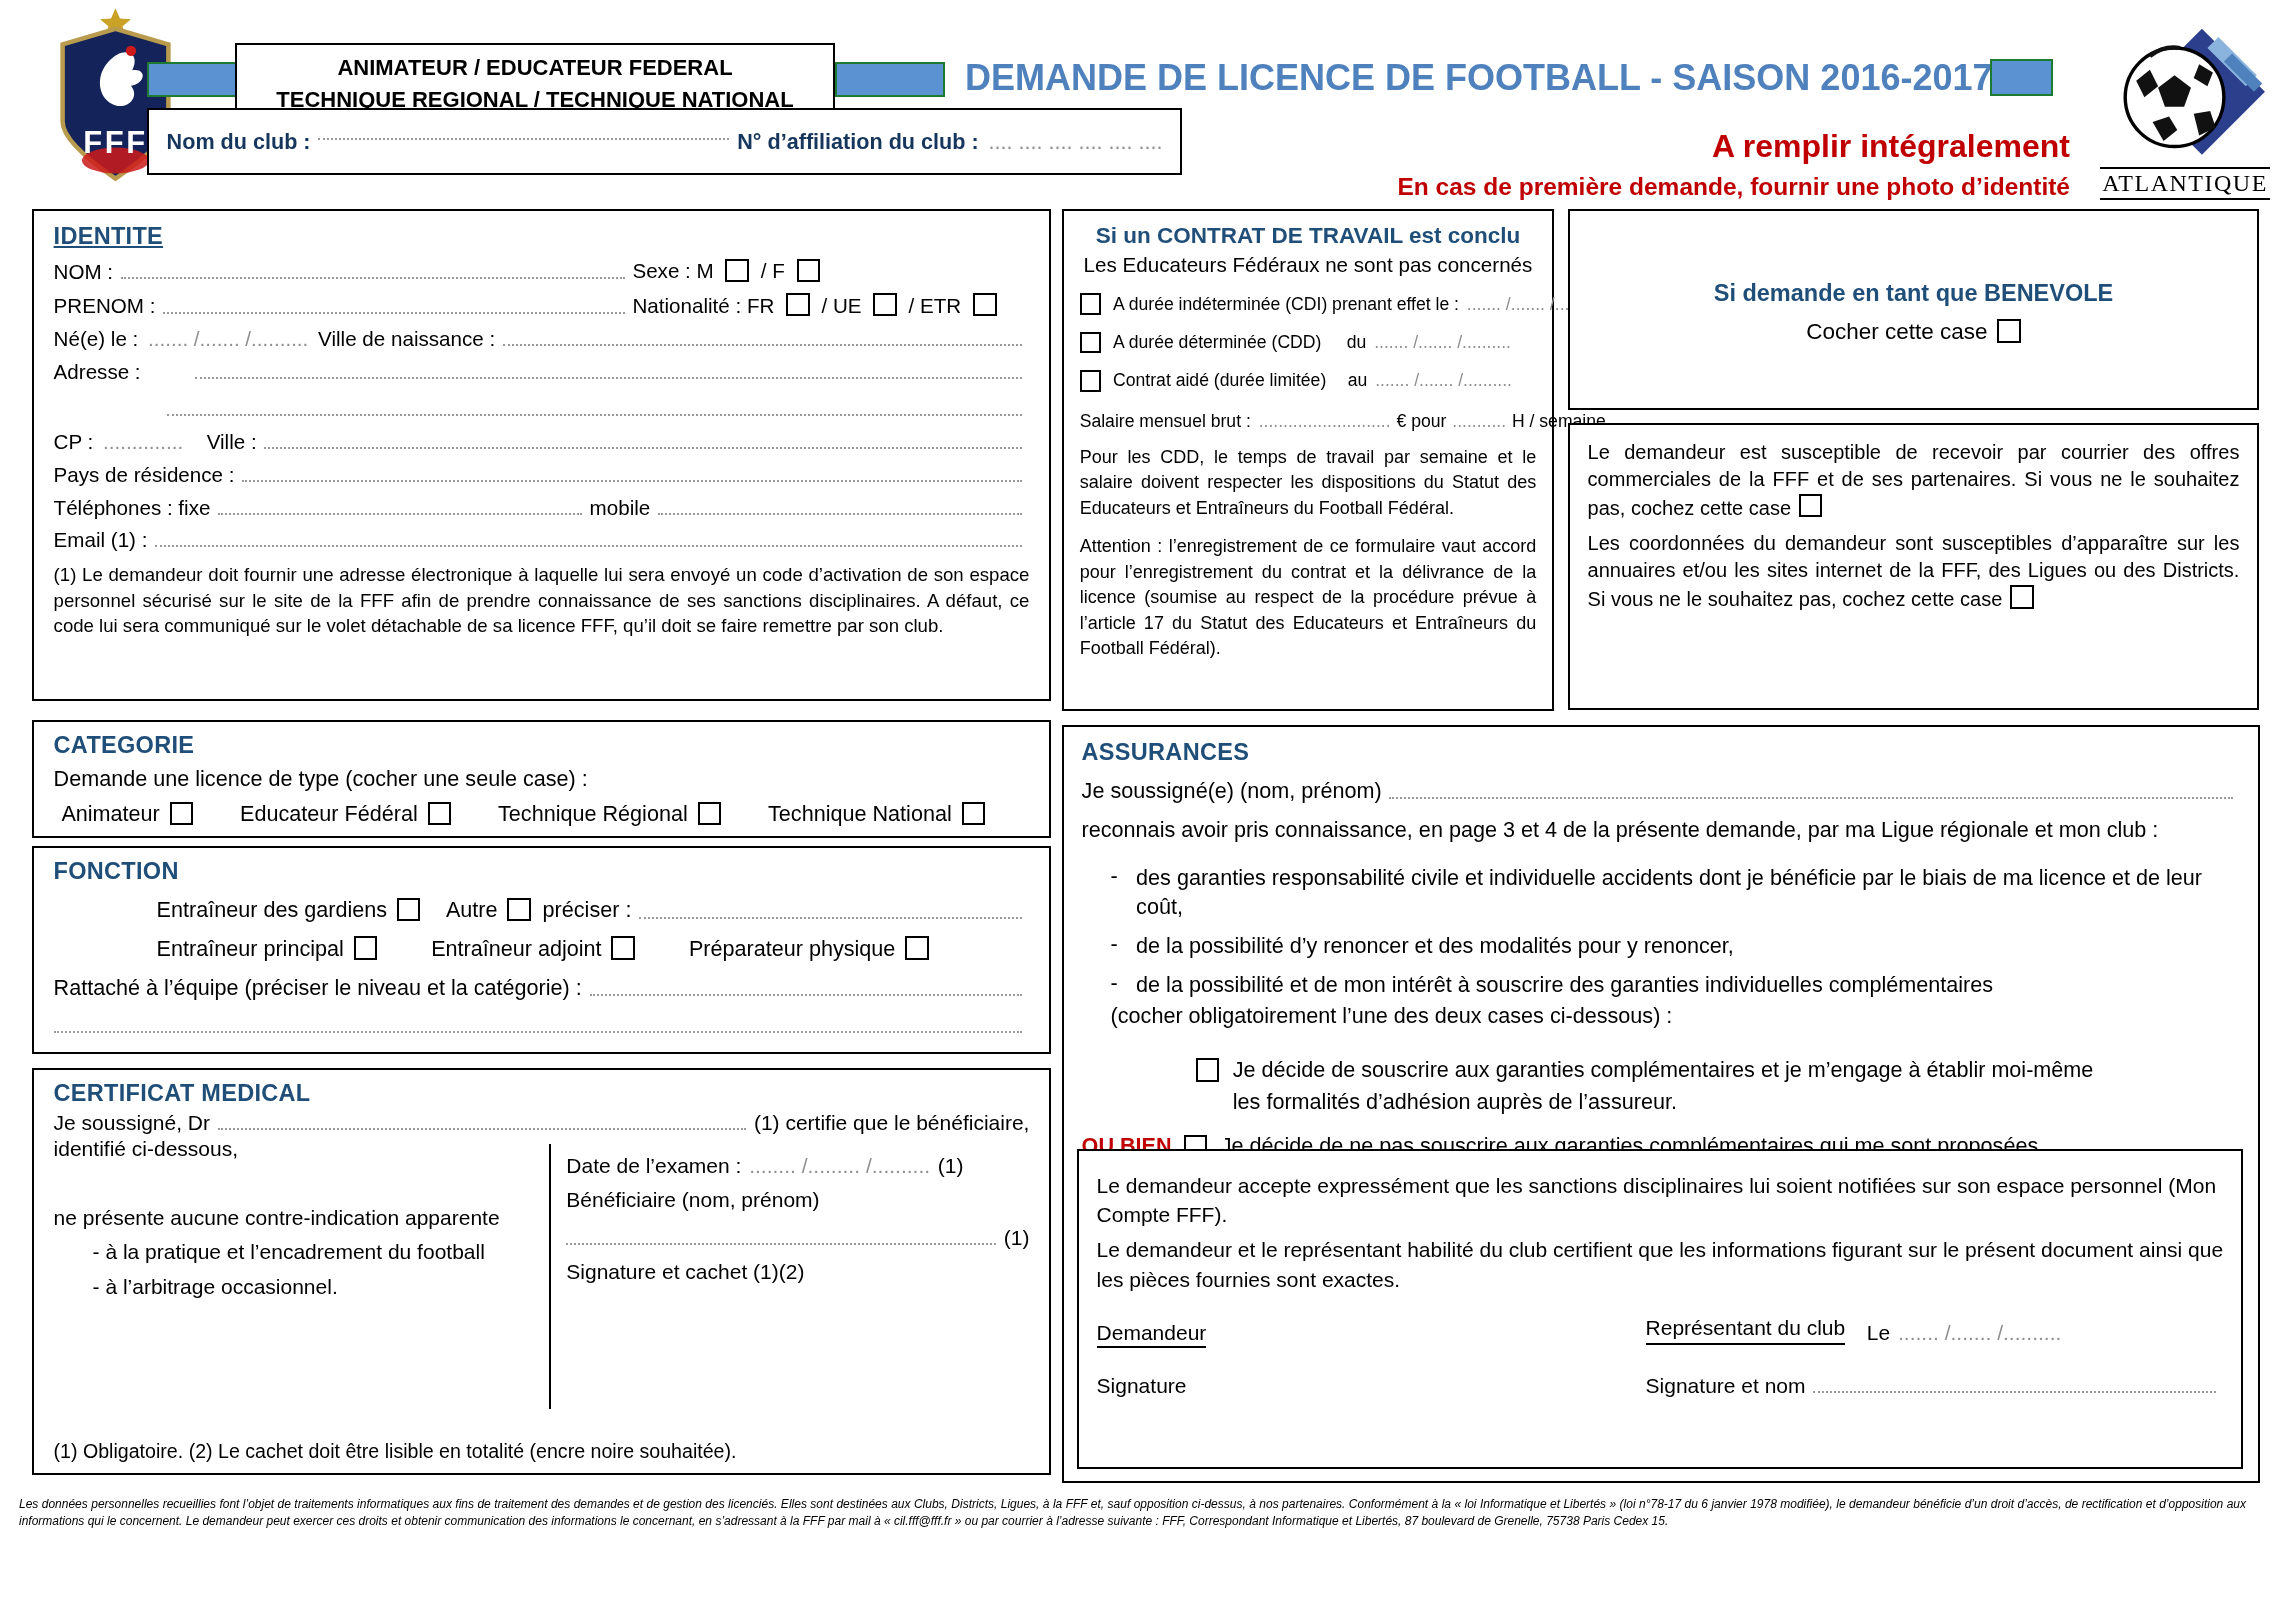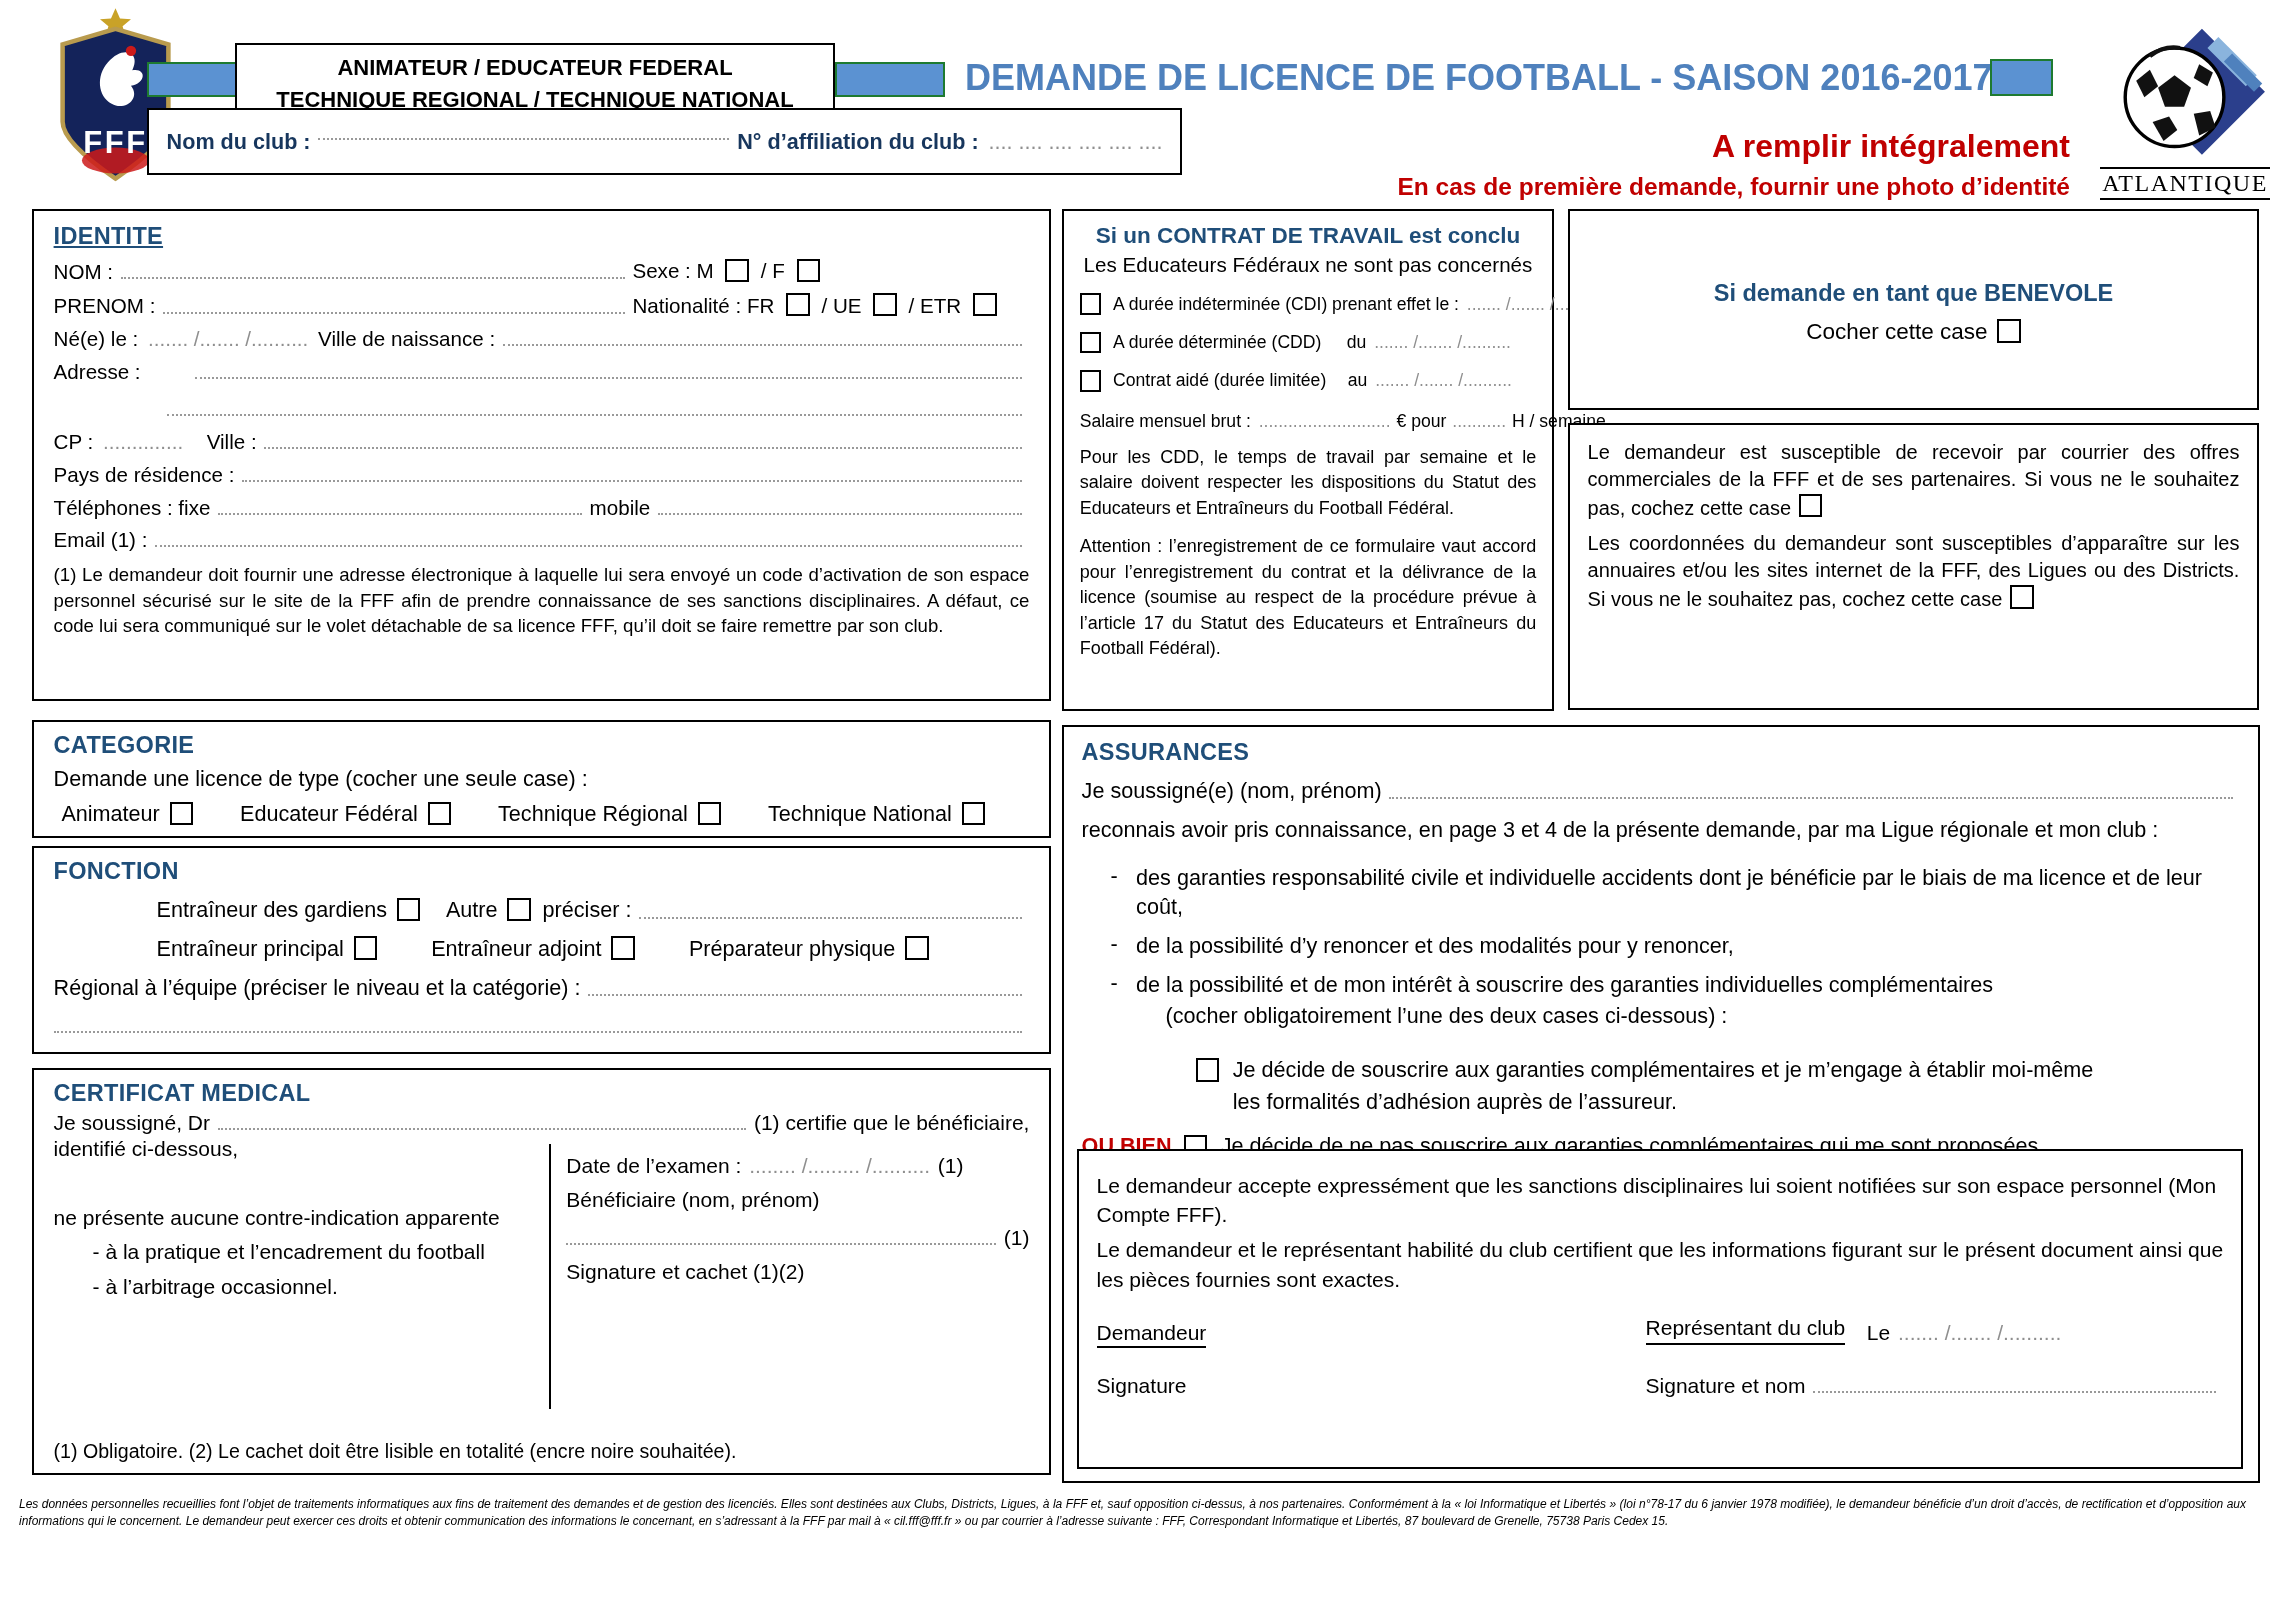--- a/index.html
+++ b/index.html
@@ -69,21 +69,21 @@
   #optout p + p { margin-top: 7.8px; }
   #optout .cb { vertical-align: -4.9px; margin-left: 7.8px; }
   
   #assurances { left: 1062px; top: 725px; width: 1198px; height: 758px; padding: 11.8px 17.6px; font-size: 21.6px; }
   #assurances .row { margin-top: 11.8px; }
   #assurances .line { margin-top: 13.7px; }
   .bullets { margin-left: 29px; margin-top: 19.6px; }
   .bullet { display: flex; margin-top: 9.8px; }
   .bullet .dash { width: 25.5px; flex: 0 0 auto; }
   .bullet .bt { flex: 1; line-height: 1.35; }
-  .sub-note { margin-left: 55px; margin-top: 3.9px; }
+  .sub-note { margin-top: 3.9px; }
   .a-opt { display: flex; align-items: flex-start; margin-left: 114px; margin-top: 25.5px; }
   .a-opt .cb { margin: 3.9px 13.7px 0 0; }
   .a-opt .bt { line-height: 1.45; }
   .oubien-row { display: flex; align-items: flex-start; margin-top: 15.7px; }
   .oubien-row .ou { color: #C00000; font-weight: bold; width: 102px; flex: 0 0 auto; }
   .oubien-row .cb { margin: 2px 13.7px 0 0; }
   
   #engagement { left: 1077px; top: 1149px; width: 1166px; height: 320px; padding: 13.7px 17.6px; font-size: 21px; }
   #engagement p { line-height: 1.4; margin-top: 5.9px; }
   .e-row { display: flex; margin-top: 21.6px; align-items: flex-end; }
@@ -260,21 +260,21 @@
       <span class="lbl">Entraîneur principal</span>
       <span class="cb"></span>
       <span class="f-gap"></span>
       <span class="lbl">Entraîneur adjoint</span>
       <span class="cb"></span>
       <span class="f-gap"></span>
       <span class="lbl">Préparateur physique</span>
       <span class="cb"></span>
     </div>
     <div class="f-row" style="align-items:flex-end;">
-      <span class="lbl">Régional à l’équipe (préciser le niveau et la catégorie) :</span>
+      <span class="lbl">Rattaché à l’équipe (préciser le niveau et la catégorie) :</span>
       <span class="dots"></span>
     </div>
     <div class="f-row">
       <span class="dots" style="margin-left:0; height:19.6px;"></span>
     </div>
   </div>
 
   <div class="box" id="medical">
     <div class="sec-title">CERTIFICAT MEDICAL</div>
     <div class="row" style="margin-top:3.9px;">

